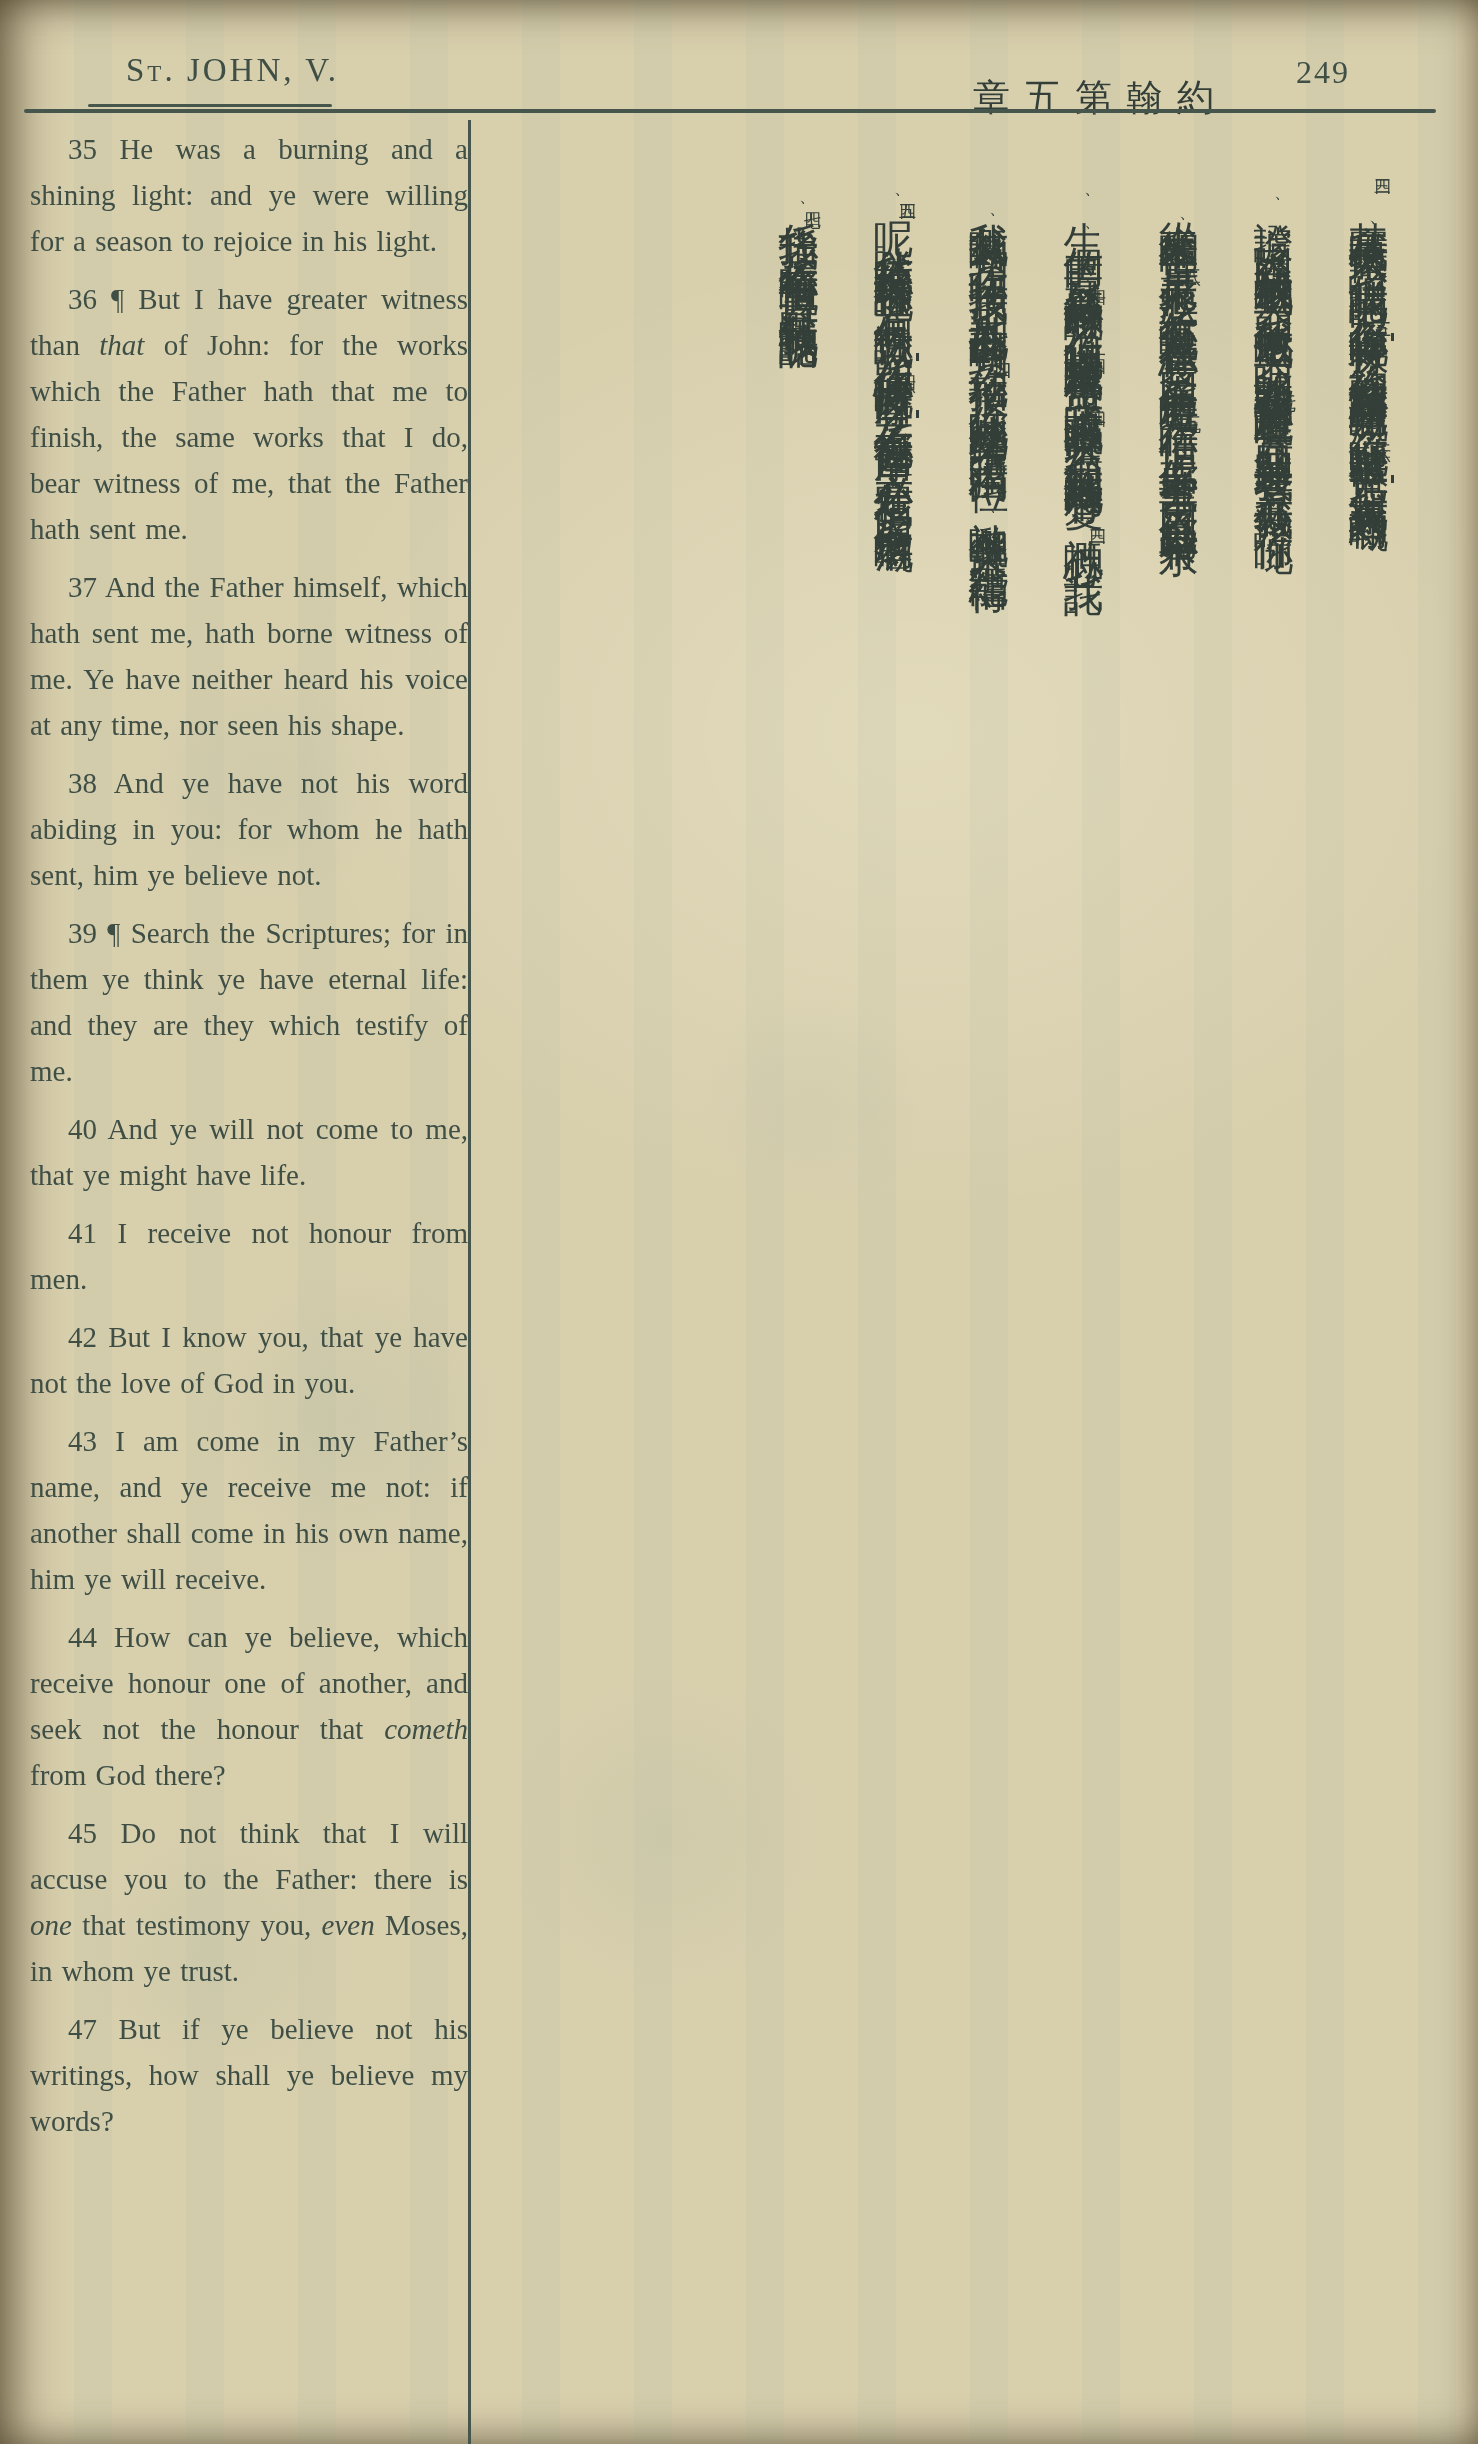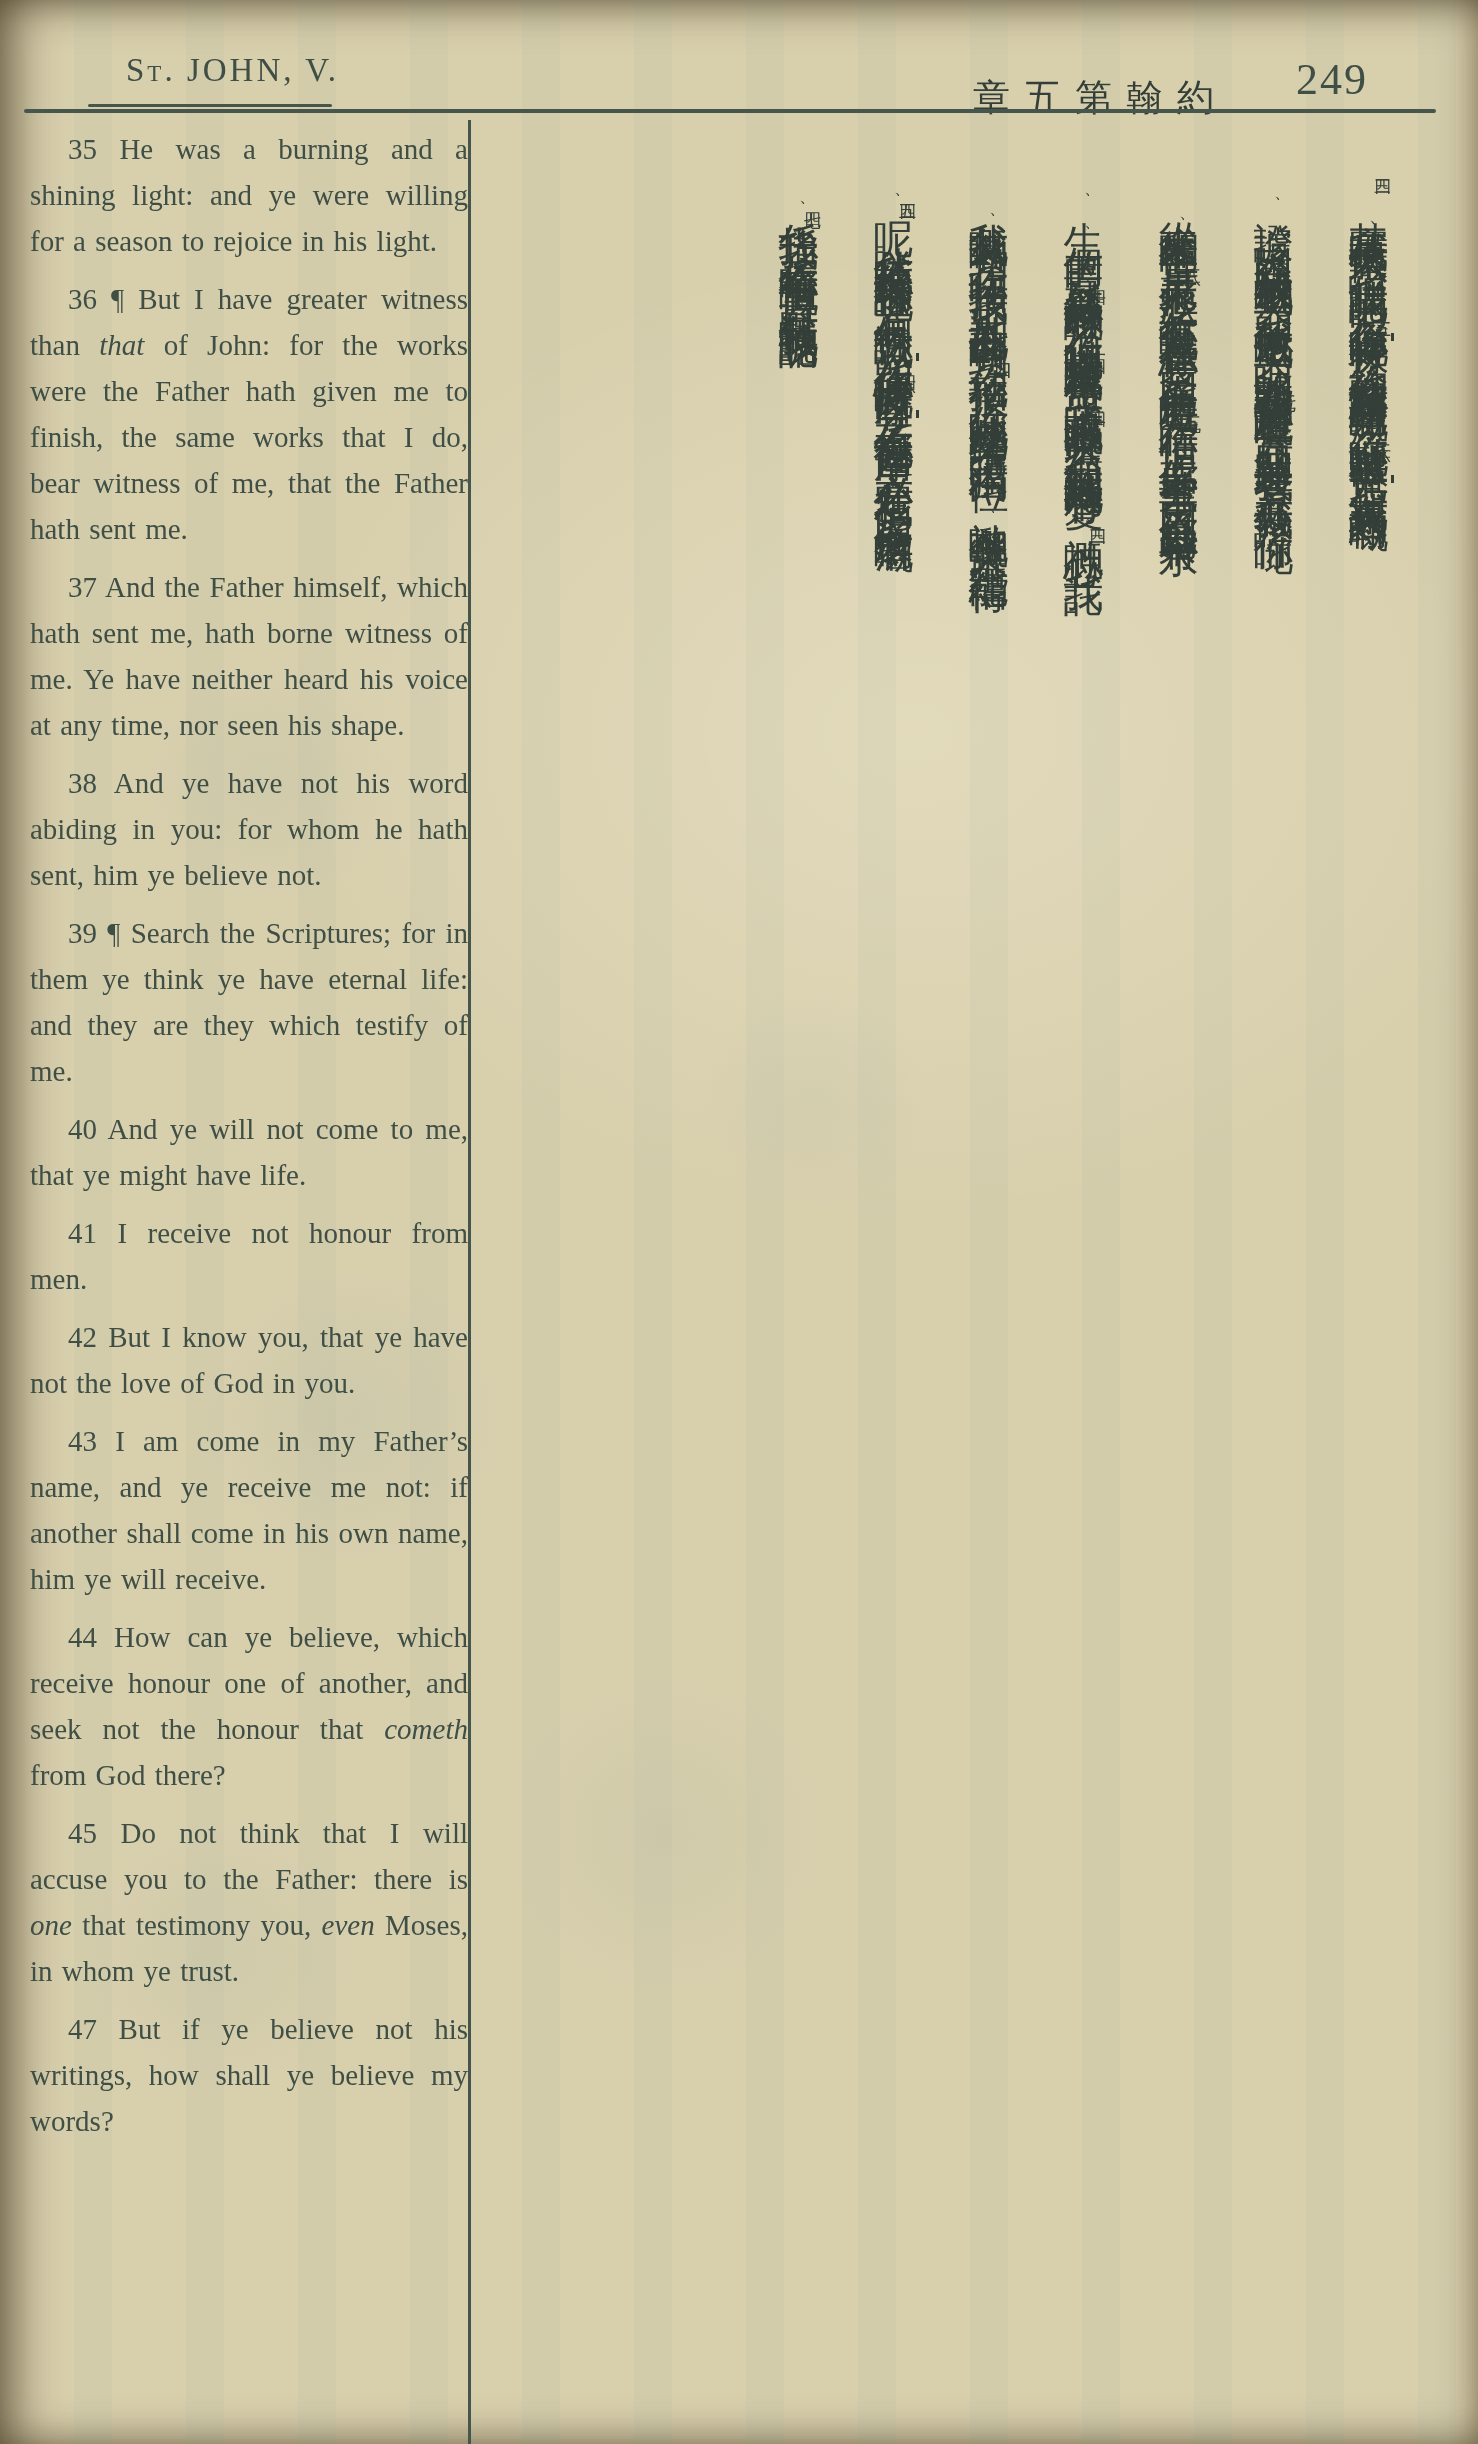--- a/index.html
+++ b/index.html
@@ -31,21 +31,21 @@
   .header-left{
     position:absolute; left:126px; top:52px;
     font-variant:small-caps; font-size:33px; letter-spacing:3px; color:var(--ink);
   }
   .header-right{
     position:absolute; left:973px; top:56px;
     font-size:37px; letter-spacing:14px; color:var(--ink-cjk);margin-top:17px;
   }
   .page-number{
     position:absolute; left:1296px; top:54px;
-    font-size:44px; letter-spacing:2px; color:var(--ink);
+    font-size:32px; letter-spacing:2px; color:var(--ink);
   }
   .hrule{position:absolute; left:24px; top:109px; width:1412px; height:4px; background:var(--rule); border-radius:2px;}
   .hrule-seg{position:absolute; left:88px; top:104px; width:244px; height:3px; background:var(--rule); border-radius:2px;}
   .vdivider{position:absolute; left:468px; top:120px; width:3px; height:2324px; background:var(--rule);}
 
   
   .english{
     position:absolute; left:30px; top:126px; width:438px;
     color:var(--ink); font-size:29px; line-height:46px;
     text-align:justify; word-spacing:2px;
@@ -81,21 +81,21 @@
   <div class="header-left">St. JOHN, V.</div>
   <div class="header-right">章五第翰約</div>
   <div class="page-number">249</div>
 
   <div class="hrule-seg"></div>
   <div class="hrule"></div>
   <div class="vdivider"></div>
 
   <div class="english">
       <p class="verse"><span>35 He was a burning and a shining light: and ye were willing for a season to rejoice in his light.</span></p>
-      <p class="verse"><span>36 ¶ But I have greater witness than </span><em>that</em><span> of John: for the works were the Father hath given me to finish, the same works that I do, bear witness of me, that the Father hath sent me.</span></p>
+      <p class="verse"><span>36 ¶ But I have greater witness than </span><em>that</em><span> of John: for the works which the Father hath that me to finish, the same works that I do, bear witness of me, that the Father hath sent me.</span></p>
       <p class="verse"><span>37 And the Father himself, which hath sent me, hath borne witness of me.  Ye have neither heard his voice at any time, nor seen his shape.</span></p>
       <p class="verse"><span>38 And ye have not his word abiding in you: for whom he hath sent, him ye believe not.</span></p>
       <p class="verse"><span>39 ¶ Search the Scriptures; for in them ye think ye have eternal life: and they are they which testify of me.</span></p>
       <p class="verse"><span>40 And ye will not come to me, that ye might have life.</span></p>
       <p class="verse"><span>41 I receive not honour from men.</span></p>
       <p class="verse"><span>42 But I know you, that ye have not the love of God in you.</span></p>
       <p class="verse"><span>43 I am come in my Father’s name, and ye receive me not: if another shall come in his own name, him ye will receive.</span></p>
       <p class="verse"><span>44 How can ye believe, which receive honour one of another, and seek not the honour that </span><em>cometh</em><span> from God there?</span></p>
       <p class="verse"><span>45 Do not think that I will accuse you to the Father: there is </span><em>one</em><span> that testimony you, </span><em>even</em><span> Moses, in whom ye trust.</span></p>
       <p class="verse"><span>47 But if ye believe not his writings, how shall ye believe my words?</span></p>

